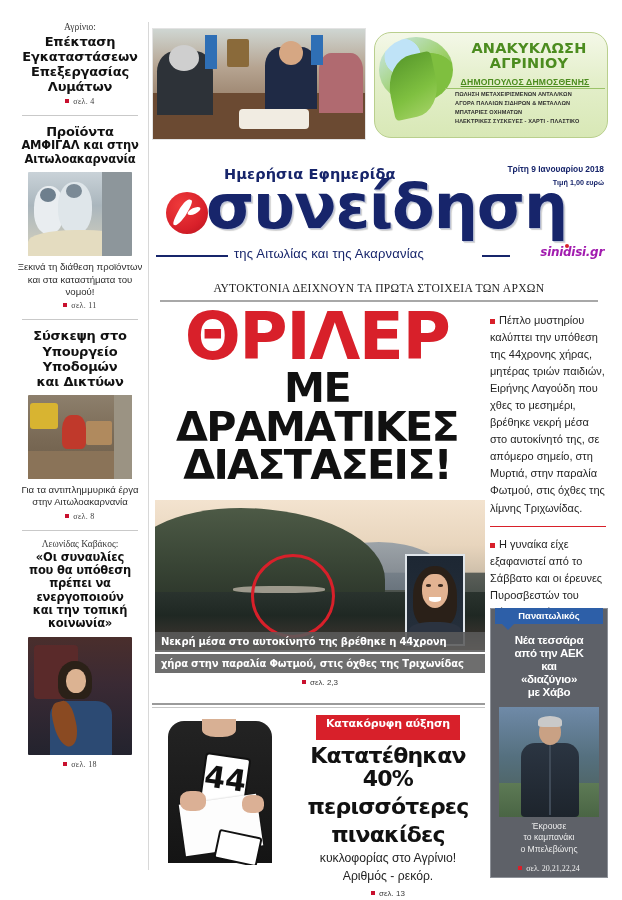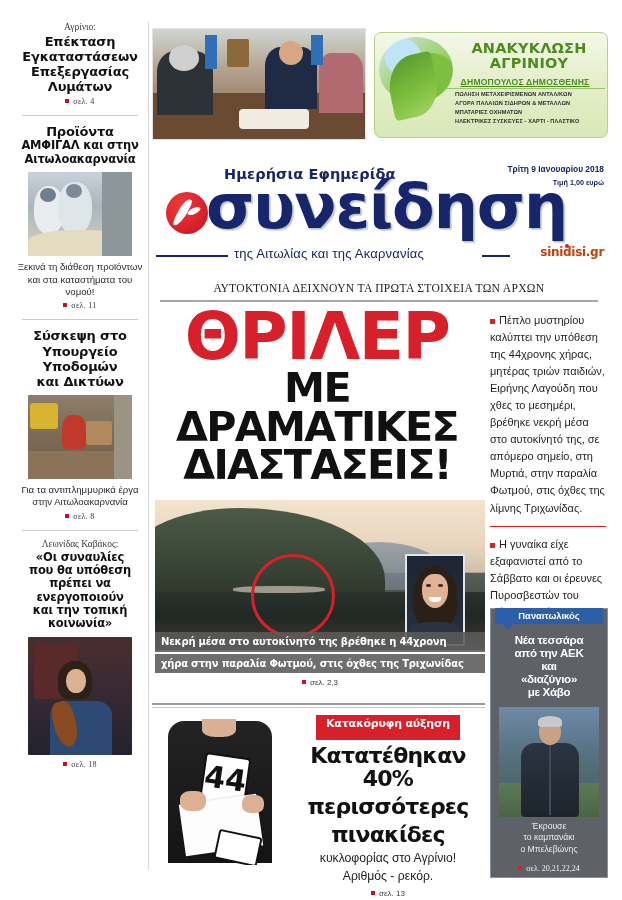--- a/index.html
+++ b/index.html
@@ -103,21 +103,21 @@
     overflow: hidden;
     border: 1px solid #e3e3e3;
   }
   .ad-box {
     position: absolute;
     left: 374px;
     top: 32px;
     width: 232px;
     height: 104px;
     border: 1px solid #b9cf8d;
-    border-radius: 7px;
+    border-radius: 17px;
     overflow: hidden;
     background: linear-gradient(180deg,#f4f8e8 0%, #e4efcb 45%, #d8e8b6 100%);
   }
   .ad-globe {
     position: absolute;
     left: 4px; top: 4px;
     width: 74px; height: 66px;
     border-radius: 50%;
     background:
       radial-gradient(circle at 32% 30%, #bfe3f7 0 26%, transparent 27%),
@@ -285,22 +285,23 @@
     position: absolute;
     left: 330px; top: 9px;
     width: 28px; height: 2px;
     background: #17256b;
   }
   .mast-site {
     position: absolute;
     right: 2px; top: -1px;
     font-family: "DejaVu Sans", sans-serif;
     font-weight: bold;
+    font-style: italic;
     font-size: 12px;
-    color: #c2410c;
+    color: #a21caf;
     letter-spacing: -0.3px;
   }
   .mast-site .dot {
     position: absolute;
     left: 25px; top: -1px;
     width: 4px; height: 4px;
     border-radius: 50%;
     background: #d8202a;
   }
 

